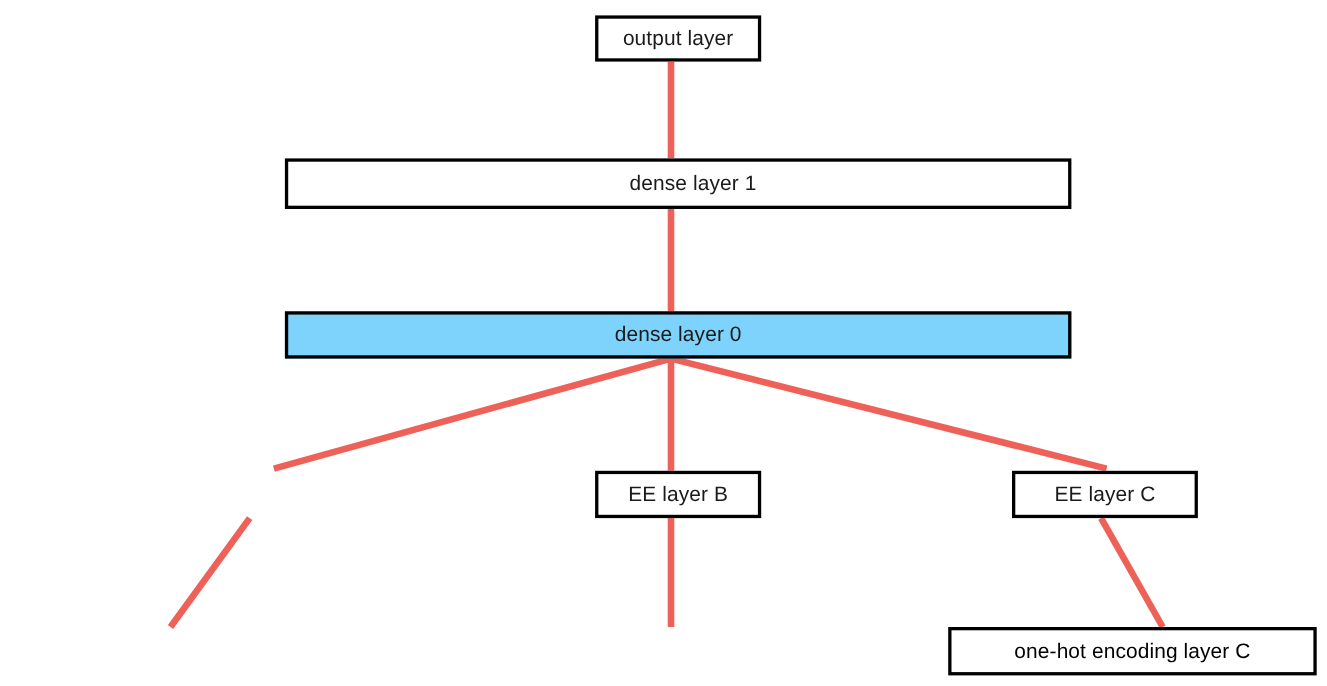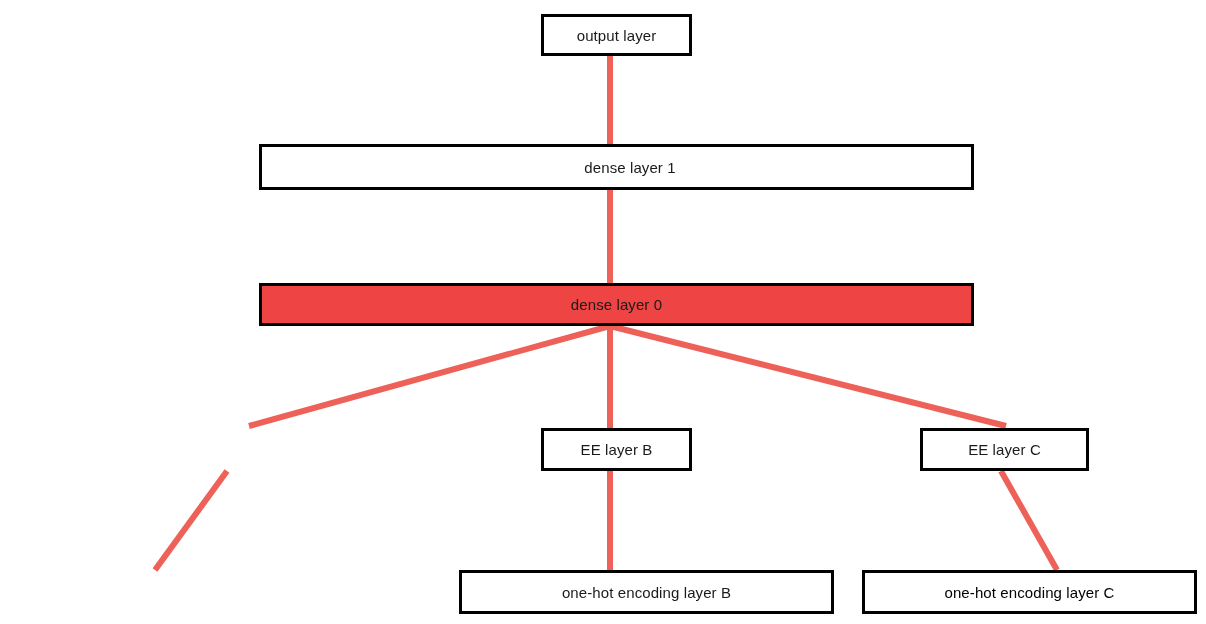--- a/index.html
+++ b/index.html
@@ -30,21 +30,21 @@
     box-sizing: border-box;
     border: 3px solid #000000;
     background: #ffffff;
     display: flex;
     align-items: center;
     justify-content: center;
     z-index: 2;
   }
   .node-label {
     font-family: "Liberation Sans", sans-serif;
-    font-size: 15px;
+    font-size: 19px;
     color: #1a1a1a;
     line-height: 1;
     white-space: nowrap;
     letter-spacing: 0.1px;
   }
   
   #node-output-layer   { left: 541px; top: 14px;  width: 151px; height: 42px; }
   #node-dense-1        { left: 259px; top: 144px; width: 715px; height: 46px; padding-left: 27px; }
   #node-dense-0        { left: 259px; top: 283px; width: 715px; height: 43px; }
   #node-ee-a           { left: 166px; top: 428px; width: 146px; height: 43px; }
@@ -73,35 +73,32 @@
   </svg>
 
   <div class="node-box" id="node-output-layer" style="border-color: rgb(0, 0, 0); background: rgb(255, 255, 255);">
     <span class="node-label" style="color: rgb(26, 26, 26);">output layer</span>
   </div>
 
   <div class="node-box" id="node-dense-1" style="border-color: rgb(0, 0, 0); background: rgb(255, 255, 255);">
     <span class="node-label" style="color: rgb(26, 26, 26);">dense layer 1</span>
   </div>
 
-  <div class="node-box" id="node-dense-0" style="border-color: rgb(0, 0, 0); background: #ef4444;">
+  <div class="node-box" id="node-dense-0" style="border-color: rgb(0, 0, 0); background: #7dd3fc;">
     <span class="node-label" style="color: rgb(26, 26, 26);">dense layer 0</span>
   </div>
 
 
   <div class="node-box" id="node-ee-b" style="border-color: rgb(0, 0, 0); background: rgb(255, 255, 255);">
     <span class="node-label" style="color: rgb(26, 26, 26);">EE layer B</span>
   </div>
 
   <div class="node-box" id="node-ee-c" style="border-color: rgb(0, 0, 0); background: rgb(255, 255, 255);">
     <span class="node-label" style="color: rgb(26, 26, 26);">EE layer C</span>
   </div>
 
 
-  <div class="node-box" id="node-onehot-b" style="border-color: rgb(0, 0, 0); background: rgb(255, 255, 255);">
-    <span class="node-label" style="color: rgb(26, 26, 26);">one-hot encoding layer B</span>
-  </div>
 
   <div class="node-box" id="node-onehot-c" style="border-color: rgb(0, 0, 0); background: rgb(255, 255, 255);">
     <span class="node-label" style="color: #000000;">one-hot encoding layer C</span>
   </div>
 
 </div>
 
 </body></html>

